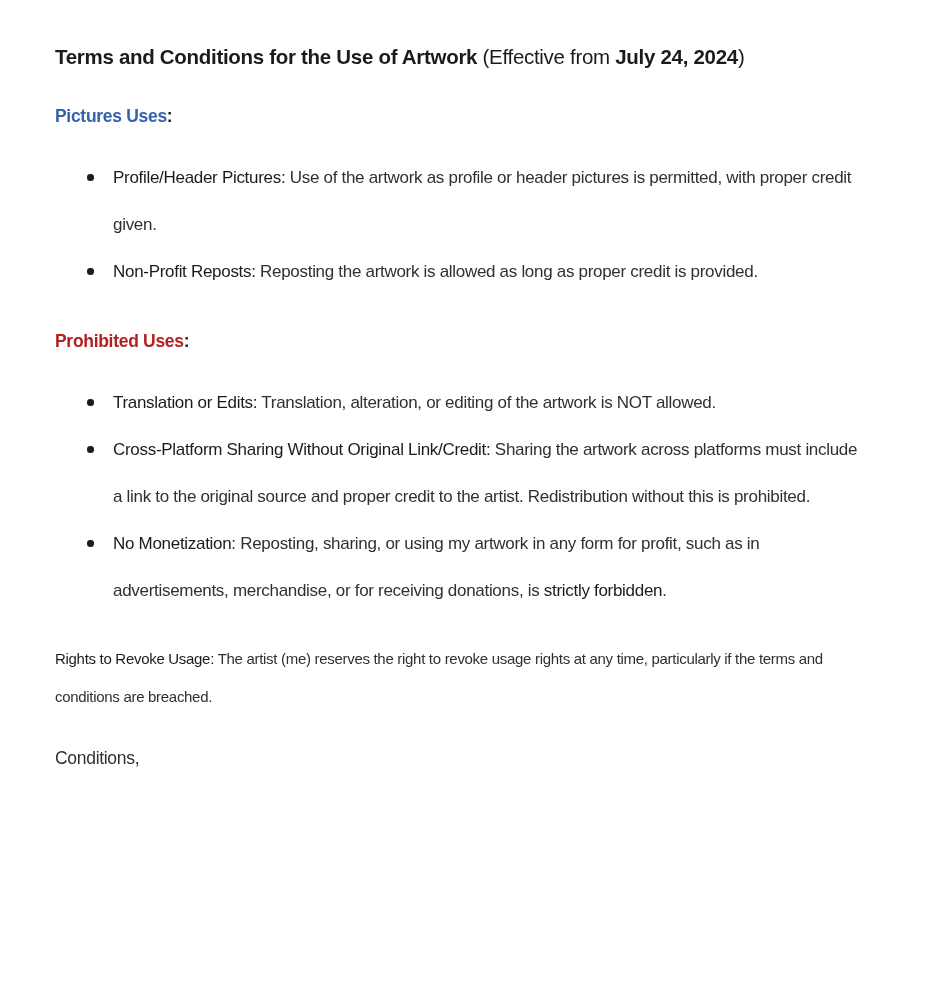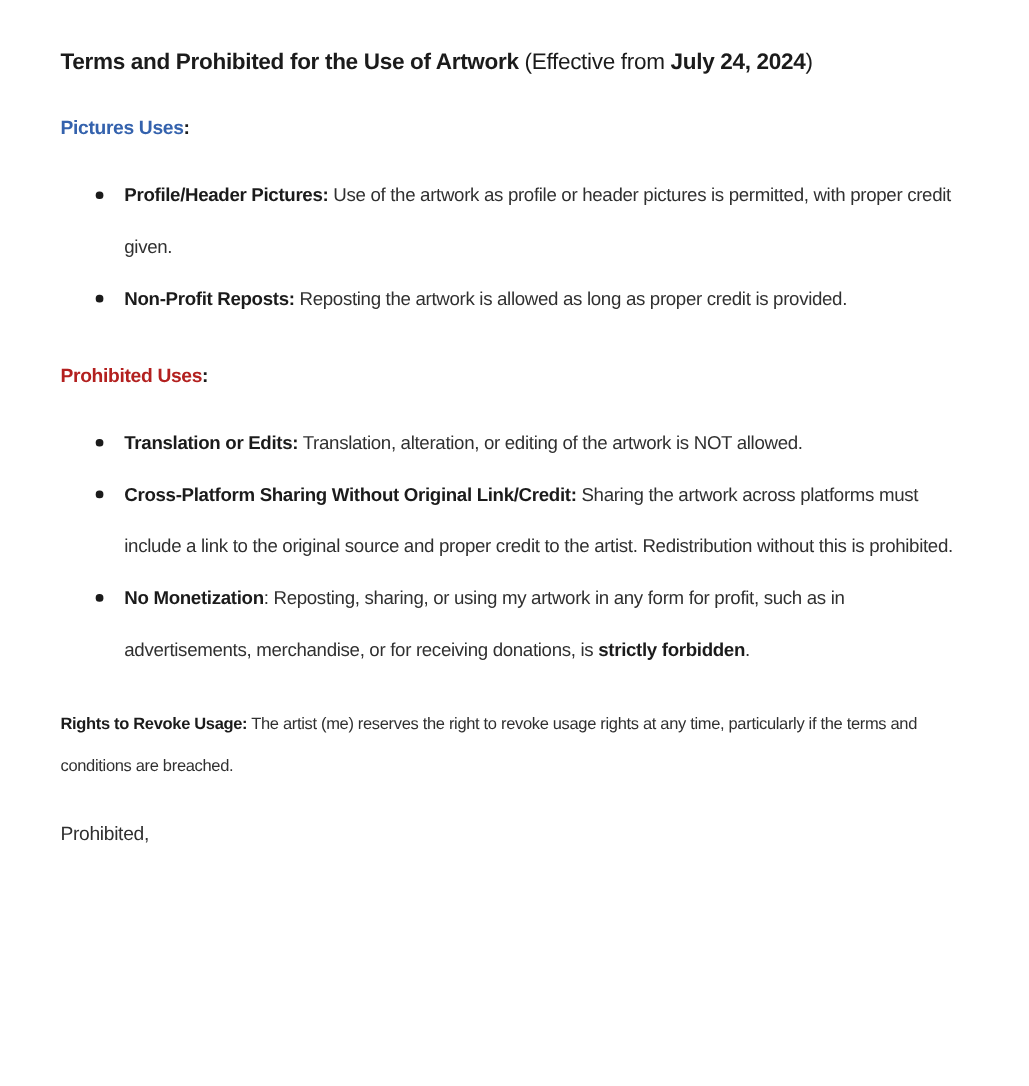--- a/index.html
+++ b/index.html
@@ -43,54 +43,54 @@
   }
   ul.bullets li .bullet {
     position: absolute;
     left: 32px;
     top: 20px;
     width: 6.5px;
     height: 6.5px;
     border-radius: 50%;
     background: var(--title_text, #1b1b1b);
   }
-  .label, .b { font-weight: 700; color: var(--title_text, #1b1b1b); }
+  .label, .b { font-weight: 400; color: var(--title_text, #1b1b1b); }
   p.footer-note {
     margin: 26px 0 0 0;
     font-size: 15px;
     line-height: 38px;
     padding-right: 10px;
   }
   p.signature {
     margin: 30px 0 0 0;
     font-size: 17.5px;
     line-height: 24px;
   }
 </style>
 </head>
 <body>
 
 <div class="page">
 
-  <h1><span class="t-bold">Terms and Prohibited for the Use of Artwork</span><span> (Effective from </span><span class="t-bold">July 24, 2024</span><span>)</span></h1>
+  <h1><span class="t-bold">Terms and Conditions for the Use of Artwork</span><span> (Effective from </span><span class="t-bold">July 24, 2024</span><span>)</span></h1>
 
   <section>
     <h2 class="h-allowed"><span class="head">Pictures Uses</span><span class="colon">:</span></h2>
     <ul class="bullets">
       <li><span class="bullet"></span><span class="label">Profile/Header Pictures:</span><span> Use of the artwork as profile or header pictures is permitted, with proper credit given.</span></li>
       <li><span class="bullet"></span><span class="label">Non-Profit Reposts:</span><span> Reposting the artwork is allowed as long as proper credit is provided.</span></li>
     </ul>
   </section>
 
   <section>
     <h2 class="h-prohibited"><span class="head">Prohibited Uses</span><span class="colon">:</span></h2>
     <ul class="bullets">
       <li><span class="bullet"></span><span class="label">Translation or Edits:</span><span> Translation, alteration, or editing of the artwork is NOT allowed.</span></li>
       <li><span class="bullet"></span><span class="label">Cross-Platform Sharing Without Original Link/Credit:</span><span> Sharing the artwork across platforms must include a link to the original source and proper credit to the artist. Redistribution without this is prohibited.</span></li>
       <li><span class="bullet"></span><span class="label">No Monetization</span><span>: Reposting, sharing, or using my artwork in any form for profit, such as in advertisements, merchandise, or for receiving donations, is </span><span class="b">strictly forbidden</span><span>.</span></li>
     </ul>
   </section>
 
   <p class="footer-note"><span class="label">Rights to Revoke Usage:</span><span> The artist (me) reserves the right to revoke usage rights at any time, particularly if the terms and conditions are breached.</span></p>
 
-  <p class="signature">Prohibited,</p>
+  <p class="signature">Conditions,</p>
 
 </div>
 
 </body></html>

